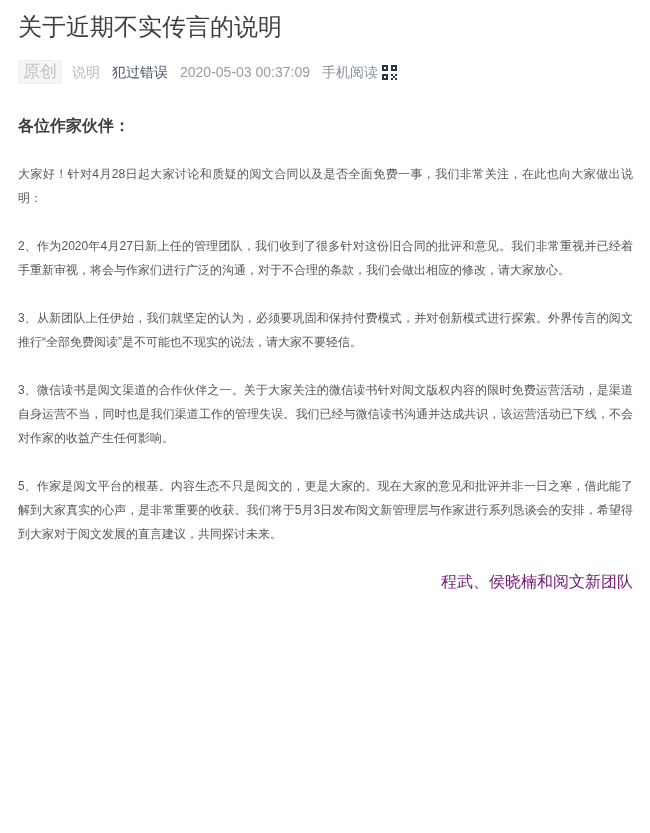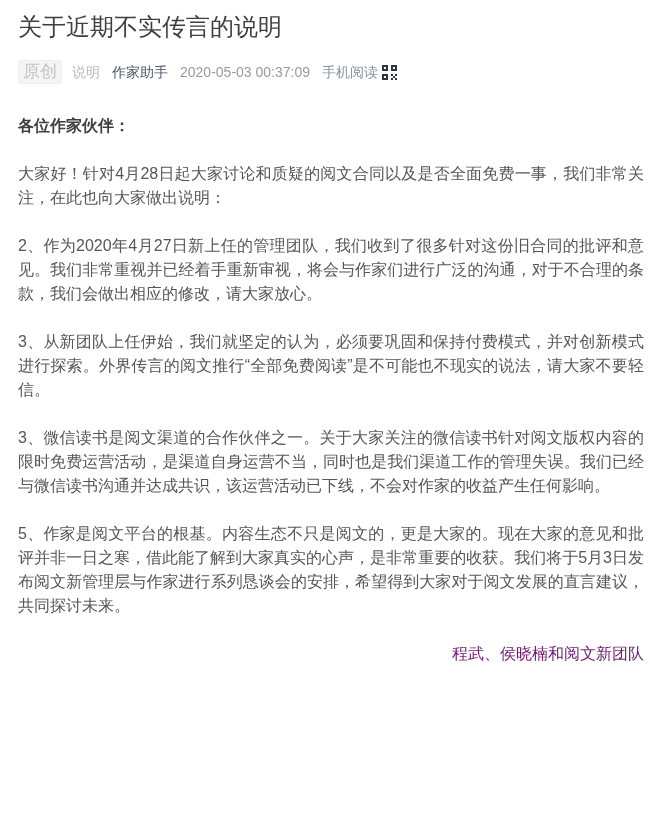--- a/index.html
+++ b/index.html
@@ -5,21 +5,21 @@
   html, body {
     margin: 0;
     padding: 0;
     background: #ffffff;
     font-family: "Liberation Sans", "DejaVu Sans", sans-serif;
   }
   .page {
     width: 650px;
     height: 744px;
     box-sizing: border-box;
-    padding: 12px 6px 0 18px;
+    padding: 12px 17px 0 18px;
     background: #ffffff;
     overflow: hidden;
   }
   .article-title {
     margin: 0 0 18px 0;
     font-size: 24px;
     line-height: 30px;
     font-weight: 400;
     color: #3f3f3f;
   }
@@ -67,21 +67,21 @@
   }
   .salutation {
     margin: 30px 0 0 0;
     font-size: 16px;
     line-height: 24px;
     font-weight: 700;
     color: #3f3f3f;
   }
   .para {
     margin: 24px 0;
-    font-size: 16px;
+    font-size: 12px;
     line-height: 24px;
     color: #565656;
     text-align: justify;
     text-justify: inter-ideograph;
   }
   .signature-block {
     margin-top: 24px;
     text-align: right;
     font-size: 16px;
     line-height: 24px;
@@ -91,21 +91,21 @@
 </head>
 <body>
 
 <div class="page">
 
   <h1 class="article-title">关于近期不实传言的说明</h1>
 
   <div class="meta-row">
     <span class="meta-badge">原创</span>
     <span class="meta-category">说明</span>
-    <a class="meta-author">作家助手</a>
+    <a class="meta-author">犯过错误</a>
     <span class="meta-datetime">2020-05-03 00:37:09</span>
     <a class="meta-mobile">手机阅读</a>
     <span class="qr-icon">
       <svg width="15" height="15" viewBox="0 0 7 7" shape-rendering="crispEdges">
         <g fill="#2f3542">
           <rect x="0" y="0" width="3" height="3"></rect>
           <rect x="4" y="0" width="3" height="3"></rect>
           <rect x="0" y="4" width="3" height="3"></rect>
           <rect x="4" y="4" width="1" height="1"></rect>
           <rect x="6" y="4" width="1" height="1"></rect>

